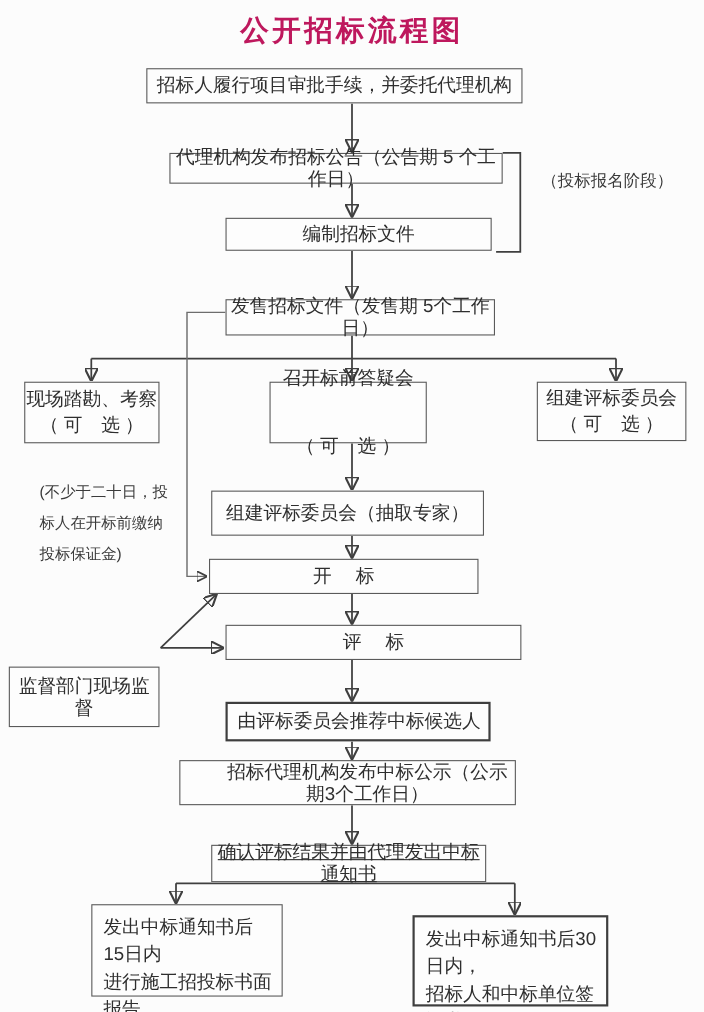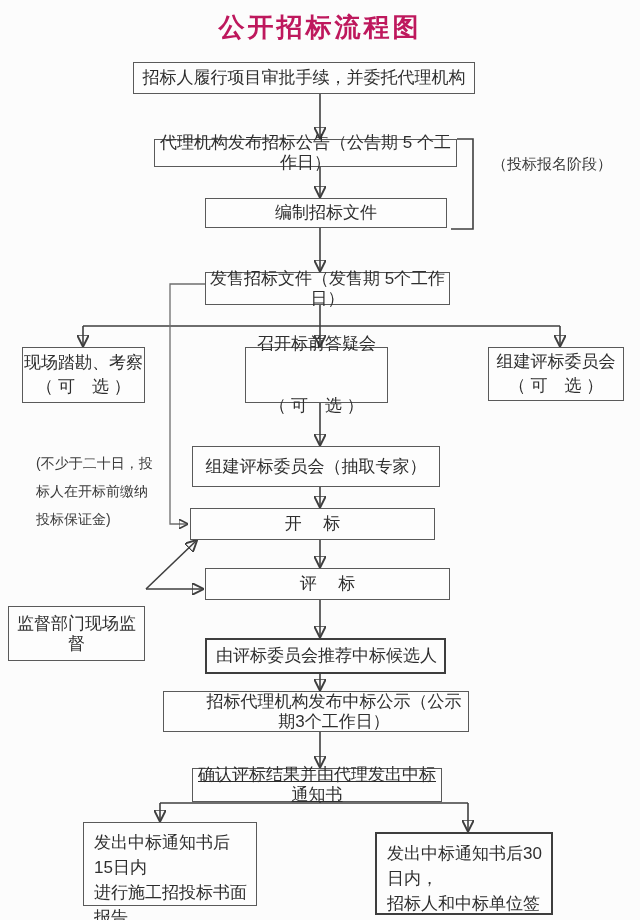--- a/index.html
+++ b/index.html
@@ -155,39 +155,39 @@
   <div class="stage two-line" style="left:245px; top:347px; width:143px; height:56px;gap:38px;">
     <div>召开标前答疑会</div>
     <div>（ 可　选 ）</div>
   </div>
 
   <div class="stage two-line" style="left:488px; top:347px; width:136px; height:54px;">
     <div>组建评标委员会</div>
     <div>（ 可　选 ）</div>
   </div>
 
-  <div class="side-note multi" style="left:36px; top:433px; width:132px;margin-top:16px;">
+  <div class="side-note multi" style="left:36px; top:433px; width:132px;">
     <div>(不少于二十日，投</div>
     <div>标人在开标前缴纳</div>
     <div>投标保证金)</div>
   </div>
 
   <div class="stage" style="left:192px; top:446px; width:248px; height:41px;">
     <span>组建评标委员会（抽取专家）</span>
   </div>
 
   <div class="stage" style="left:190px; top:508px; width:245px; height:32px;">
     <span>开　 标</span>
   </div>
 
   <div class="stage" style="left:8px; top:558px; width:137px; height:55px;margin-top:48px;">
     <span>监督部门现场监督</span>
   </div>
 
-  <div class="stage" style="left:205px; top:568px; width:245px; height:32px;">
+  <div class="stage" style="left:205px; top:568px; width:269px; height:32px;">
     <span>评　 标</span>
   </div>
 
   <div class="stage thick left-align" style="left:205px; top:638px; width:241px; height:36px;">
     <span>由评标委员会推荐中标候选人</span>
   </div>
 
   <div class="stage" style="left:163px; top:691px; width:306px; height:41px;padding-left:36px;">
     <span>招标代理机构发布中标公示（公示期3个工作日）</span>
   </div>

